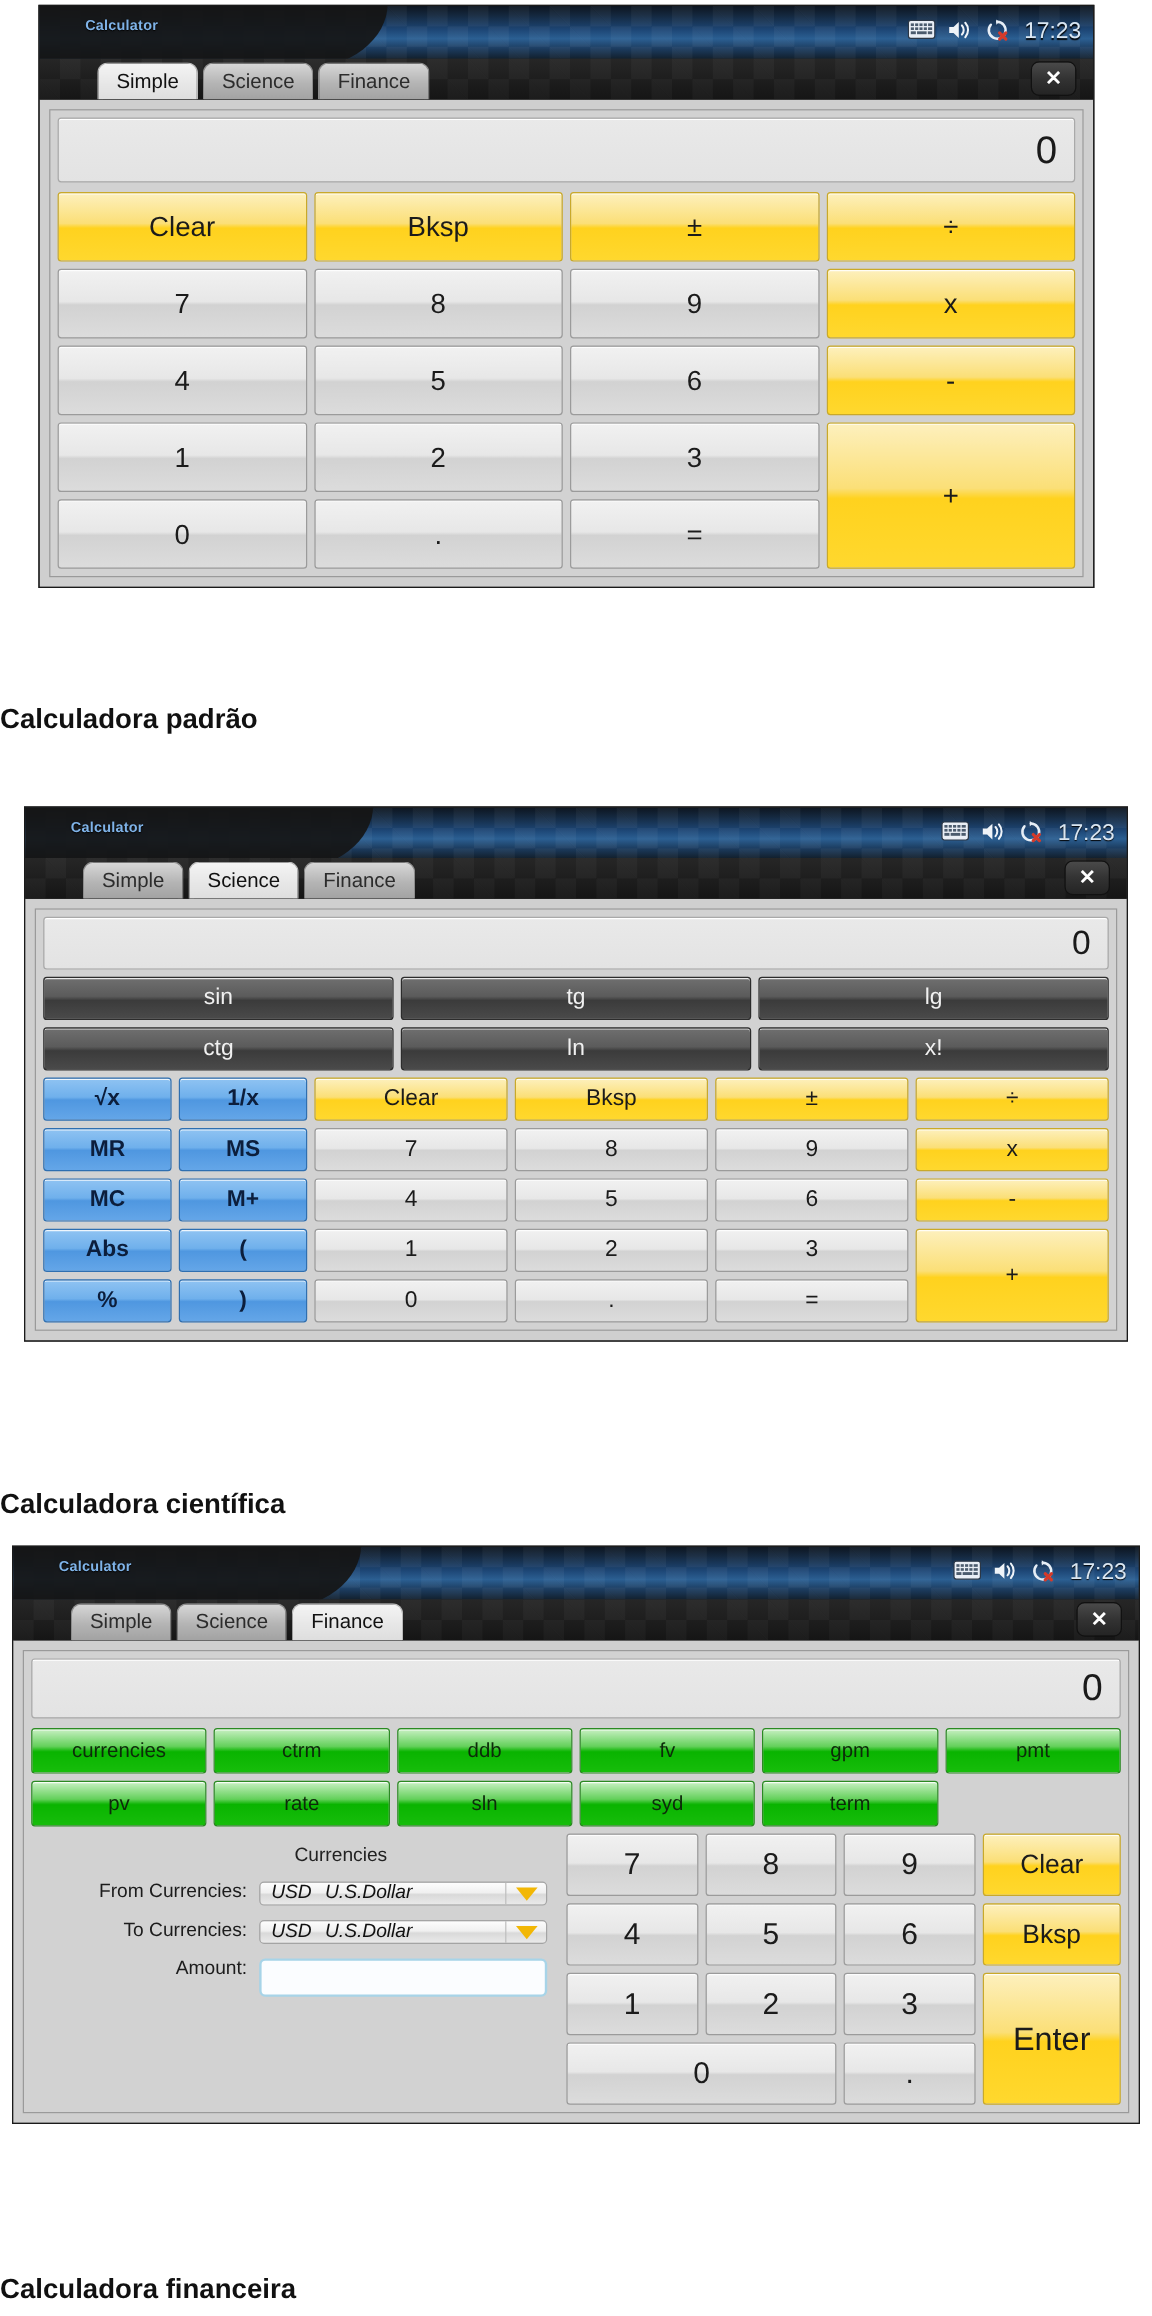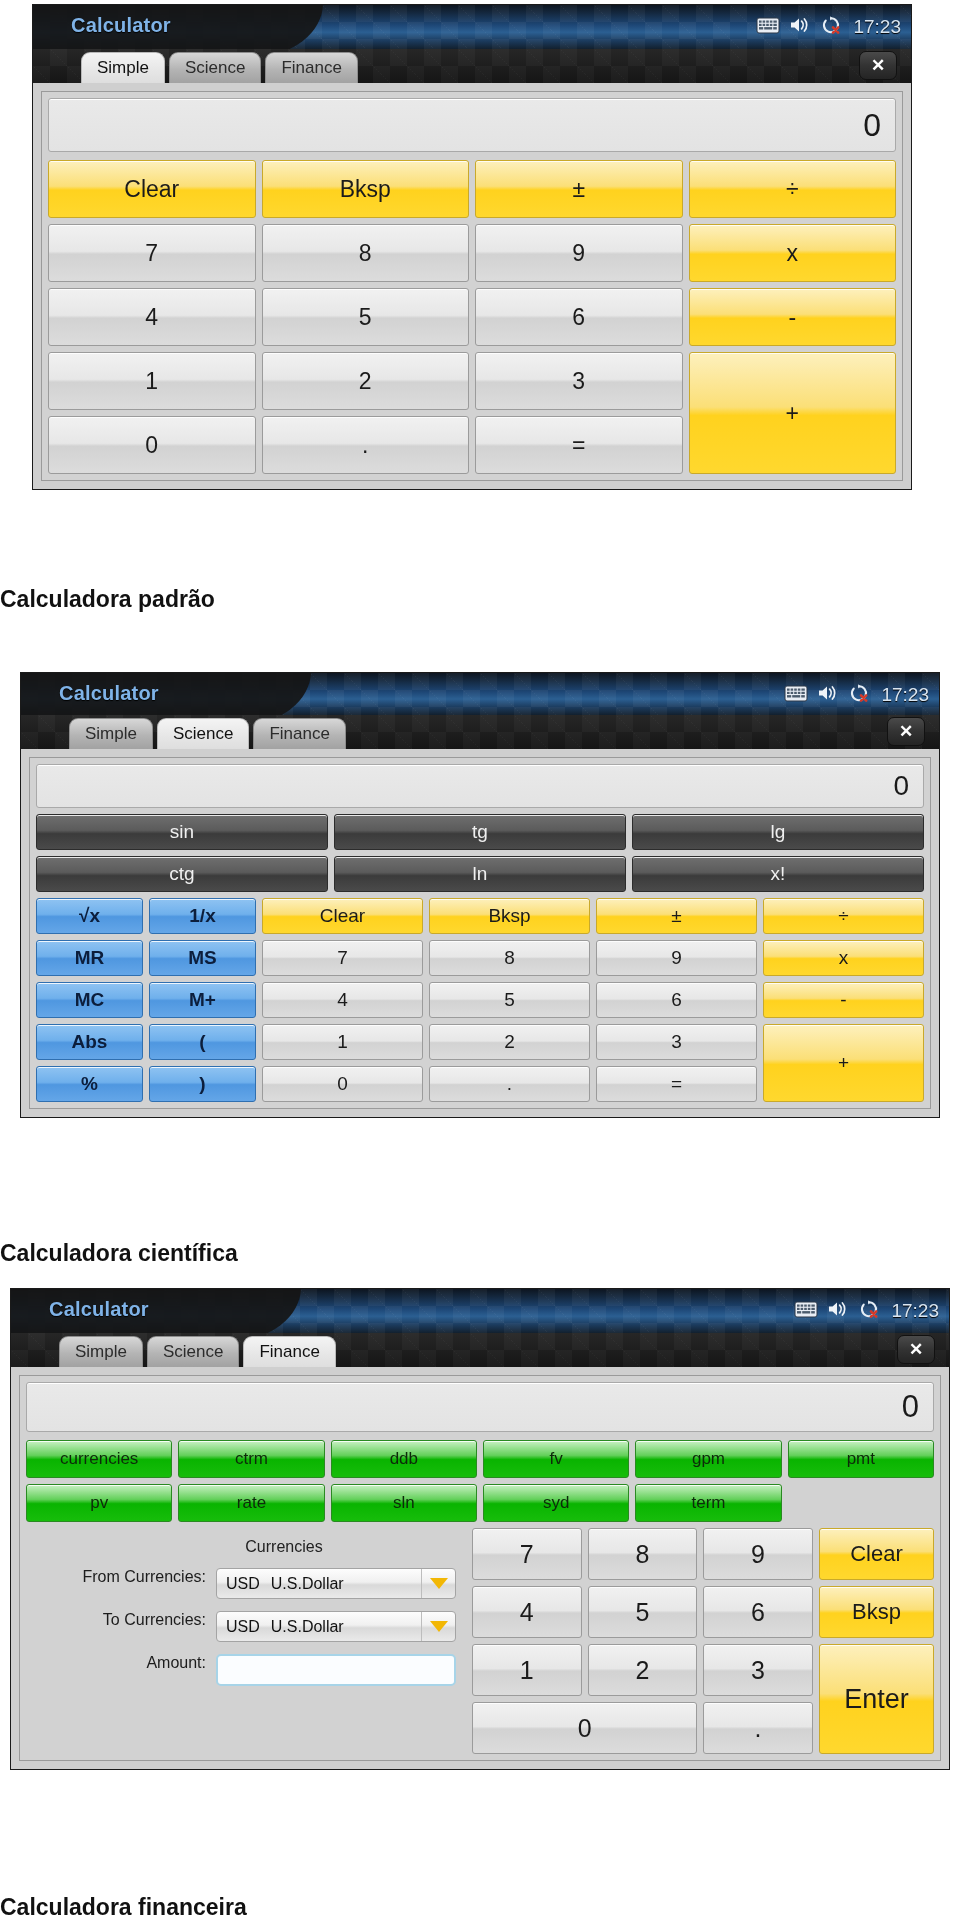--- a/index.html
+++ b/index.html
@@ -45,21 +45,21 @@
     border-bottom-right-radius: 70px 54px;
     opacity: .93;
     pointer-events: none;
   }
   .app-title {
     position: absolute;
     left: 38px; top: 9px;
     z-index: 4;
     color: #7fb3e8;
     font-weight: bold;
-    font-size: 20px;
+    font-size: 12px;
     text-shadow: 0 1px 1px #000;
     letter-spacing: .2px;
   }
   .tray {
     position: absolute;
     right: 10px; top: 0; height: 44px;
     z-index: 4;
     display: flex; align-items: center; gap: 9px;
   }
   .tray .clock {
@@ -209,28 +209,29 @@
   #calc3 .fin-funcs { grid-template-columns: repeat(6, 1fr); grid-auto-rows: 38px; margin-bottom: 6px; }
   #calc3 .fin-lower { display: grid; grid-template-columns: 1fr 462px; gap: 8px; }
   #calc3 .display { height: 50px; font-size: 31px; }
 
   .cur-panel { padding: 10px 8px 4px; }
   .cur-title { text-align: center; font-size: 16px; color: #222; margin-bottom: 12px; padding-left: 78px;}
   .cur-row { display: flex; align-items: flex-start; margin-bottom: 12px; }
   .cur-label { width: 182px; text-align: right; padding-right: 10px; font-size: 16px; color: #1c1c1c; }
   .combo {
     flex: 1;
-    height: 31px;
+    height: 20px;
     display: flex; align-items: center;
     background: linear-gradient(to bottom, #fdfdfd 0%, #f0f0f0 45%, #d9d9d9 55%, #eaeaea 100%);
     border: 1px solid #a4a4a4;
     border-radius: 4px;
     padding-left: 9px;
     font-size: 16px; color: #111;
     position: relative;
+    font-style: italic;
   }
   .combo .cur-code { margin-right: 11px; }
   .combo .arrowbox {
     position: absolute; right: 0; top: 0; bottom: 0; width: 34px;
     border-left: 1px solid #bdbdbd;
     display: flex; align-items: center; justify-content: center;
   }
   .caret-down {
     width: 0; height: 0;
     border-left: 9px solid transparent;

